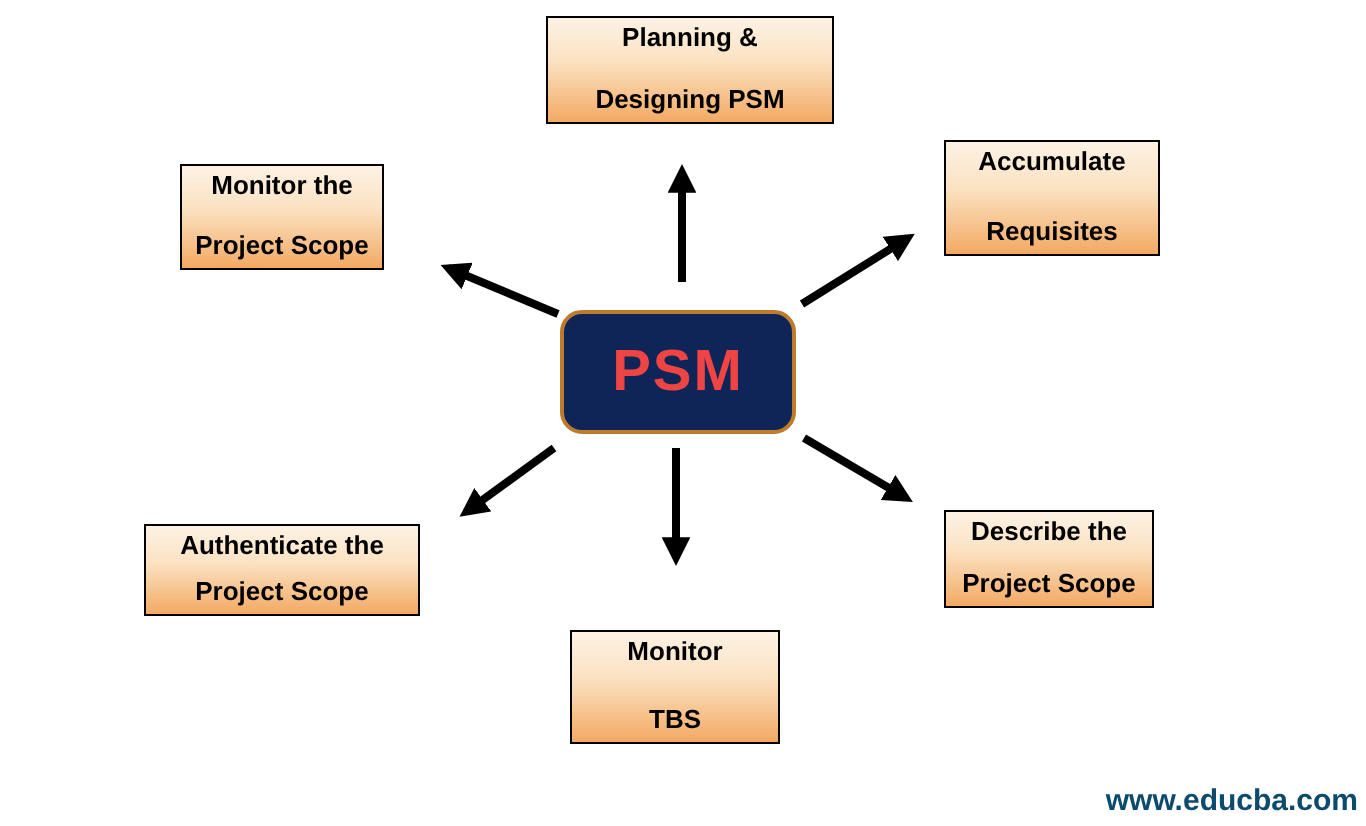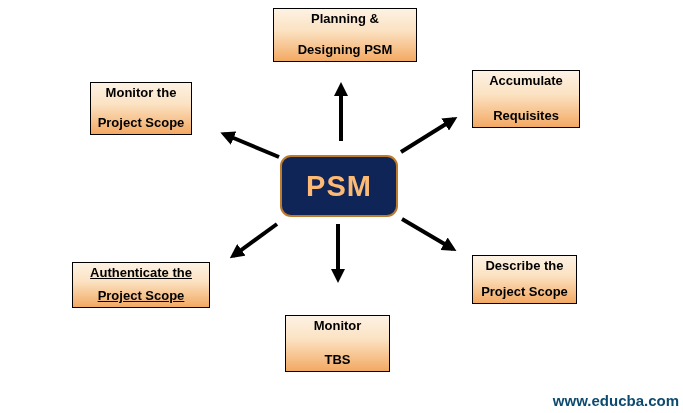--- a/index.html
+++ b/index.html
@@ -18,32 +18,32 @@
     display:flex;flex-direction:column;
     justify-content:space-between;align-items:center;
     text-align:center;
     font-weight:bold;font-size:13px;color:#000000;
     padding:3px 2px;
     line-height:1.15;
   }
   #node-planning     {left:273px;top:8px;  width:144px;height:54px;}
   #node-accumulate   {left:472px;top:70px; width:108px;height:58px;}
   #node-monitor      {left:90px; top:82px; width:102px;height:53px;}
-  #node-authenticate {left:72px; top:262px;width:138px;height:46px;text-decoration:underline;}
+  #node-authenticate {left:72px; top:262px;width:138px;height:46px;}
   #node-develop      {left:285px;top:315px;width:105px;height:57px;}
   #node-describe     {left:472px;top:255px;width:105px;height:49px;}
   .center-node{
     position:absolute;
     left:280px;top:155px;width:118px;height:62px;
     box-sizing:border-box;
     background:#0f2557;
     border:2px solid #bd7b2c;
     border-radius:11px;
     display:flex;align-items:center;justify-content:center;
-    color:#fdba74;font-size:29px;font-weight:bold;letter-spacing:1px;
+    color:#ef4444;font-size:29px;font-weight:bold;letter-spacing:1px;
   }
   #arrow-layer{
     position:absolute;left:0;top:0;width:683px;height:413px;
     pointer-events:none;
   }
   .watermark{
     position:absolute;
     right:4px;bottom:4px;
     font-size:15px;font-weight:bold;color:#0c4a6e;
   }

